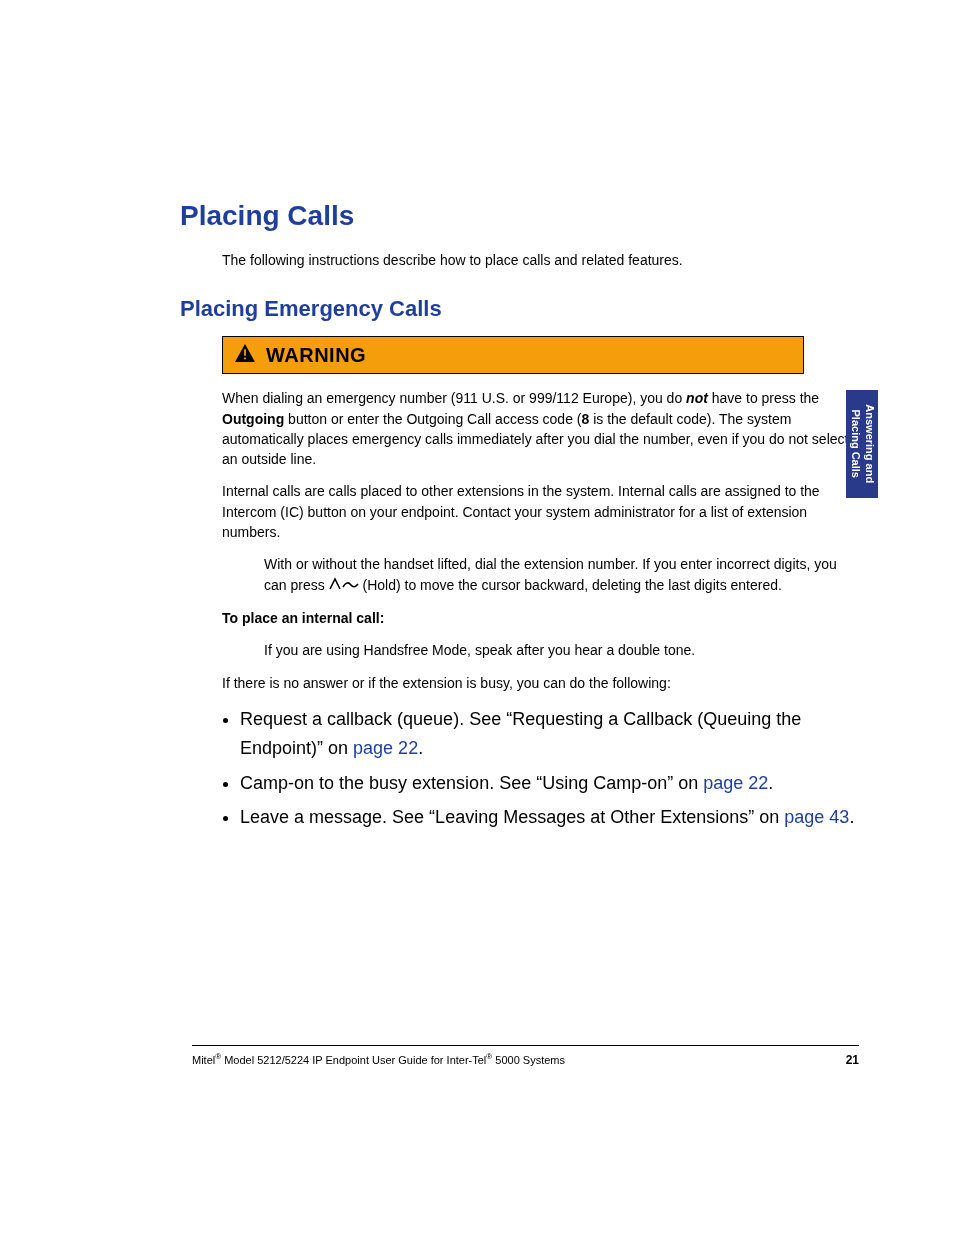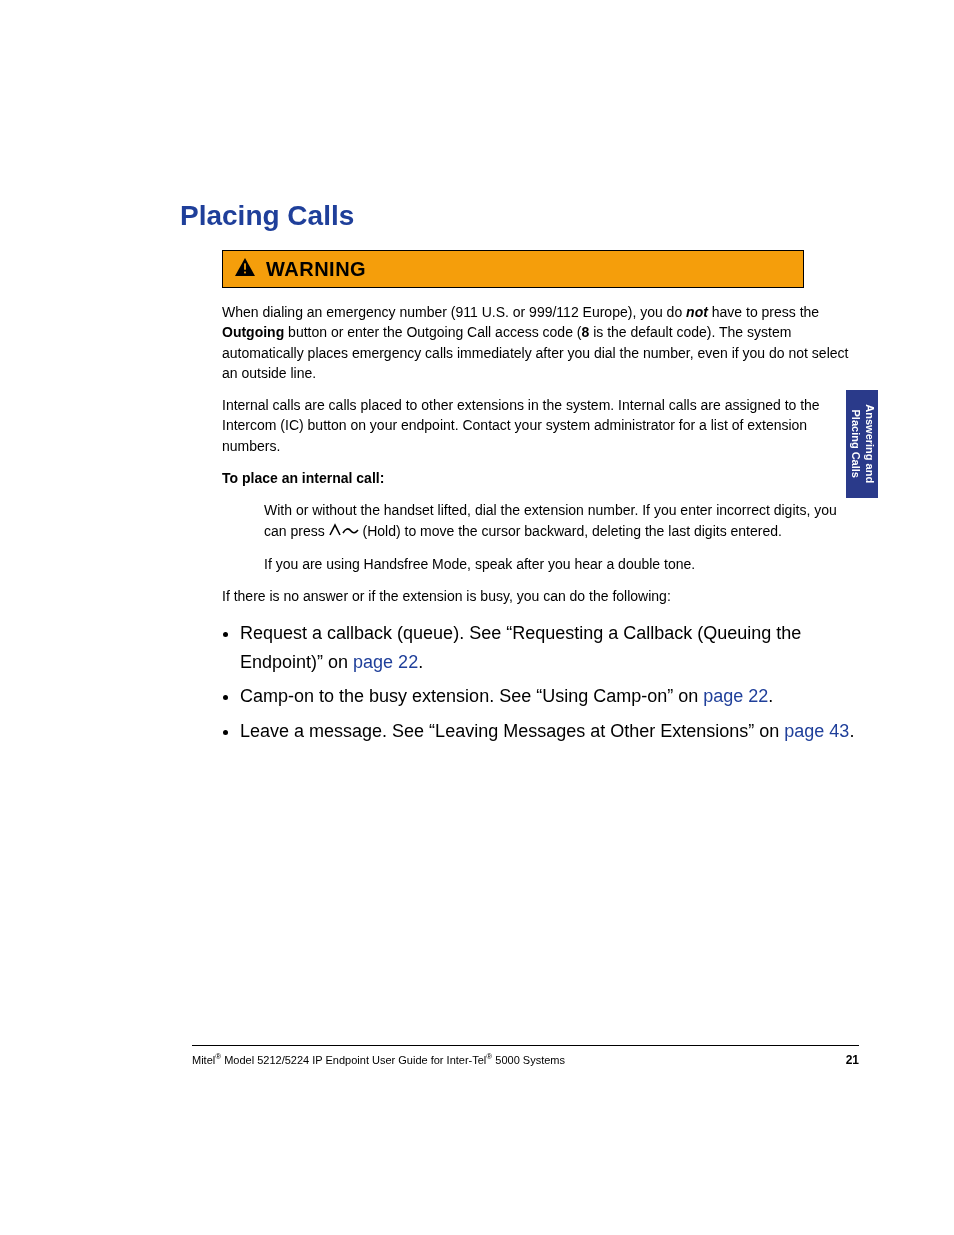--- a/index.html
+++ b/index.html
@@ -118,21 +118,23 @@
     vertical-align: middle;
   }
 </style>
 </head>
 <body>
 
 <div class="page">
 
   <h1 class="title">Placing Calls</h1>
 
+  <p class="body-text indent">The following instructions describe how to place calls and related features.</p>
 
+  <h2 class="subtitle">Placing Emergency Calls</h2>
 
   <div class="warning-box">
     <div class="warning-header">
       <span>
         <svg width="22" height="20" viewBox="0 0 24 22">
           <path d="M12 1 L23 21 L1 21 Z" fill="#000"></path>
           <rect x="11" y="7" width="2" height="7" fill="#f59e0b"></rect>
           <rect x="11" y="16" width="2" height="2" fill="#f59e0b"></rect>
         </svg>
       </span>
@@ -140,28 +142,28 @@
     </div>
   </div>
 
   <p class="body-text indent">
     <span>When dialing an emergency number (911 U.S. or 999/112 Europe), you do </span><span class="bold italic">not</span><span> have to press the </span><span class="bold">Outgoing</span><span> button or enter the Outgoing Call access code (</span><span class="bold">8</span><span> is the default code). The system automatically places emergency calls immediately after you dial the number, even if you do not select an outside line.</span>
   </p>
 
 
   <p class="body-text indent">Internal calls are calls placed to other extensions in the system. Internal calls are assigned to the Intercom (IC) button on your endpoint. Contact your system administrator for a list of extension numbers.</p>
 
-  <p class="body-text indent bold">To place an internal call:</p>
-
   <p class="body-text indent2">
     <span>With or without the handset lifted, dial the extension number. If you enter incorrect digits, you can press </span><span class="hold-icon"><svg width="30" height="14" viewBox="0 0 30 14">
           <path d="M1 12 L6 2 L11 12" fill="none" stroke="#000" stroke-width="1.6"></path>
           <path d="M14 10 Q18 3 22 8 Q25 12 29 7" fill="none" stroke="#000" stroke-width="1.6"></path>
         </svg></span><span> (Hold) to move the cursor backward, deleting the last digits entered.</span>
   </p>
+
+  <p class="body-text indent bold">To place an internal call:</p>
 
   <p class="body-text indent2">If you are using Handsfree Mode, speak after you hear a double tone.</p>
 
   <p class="body-text indent">If there is no answer or if the extension is busy, you can do the following:</p>
 
   <ul class="bullets">
     <li>
       <span>Request a callback (queue). See “Requesting a Callback (Queuing the Endpoint)” on </span><span class="link">page 22</span><span>.</span>
     </li>
     <li>

